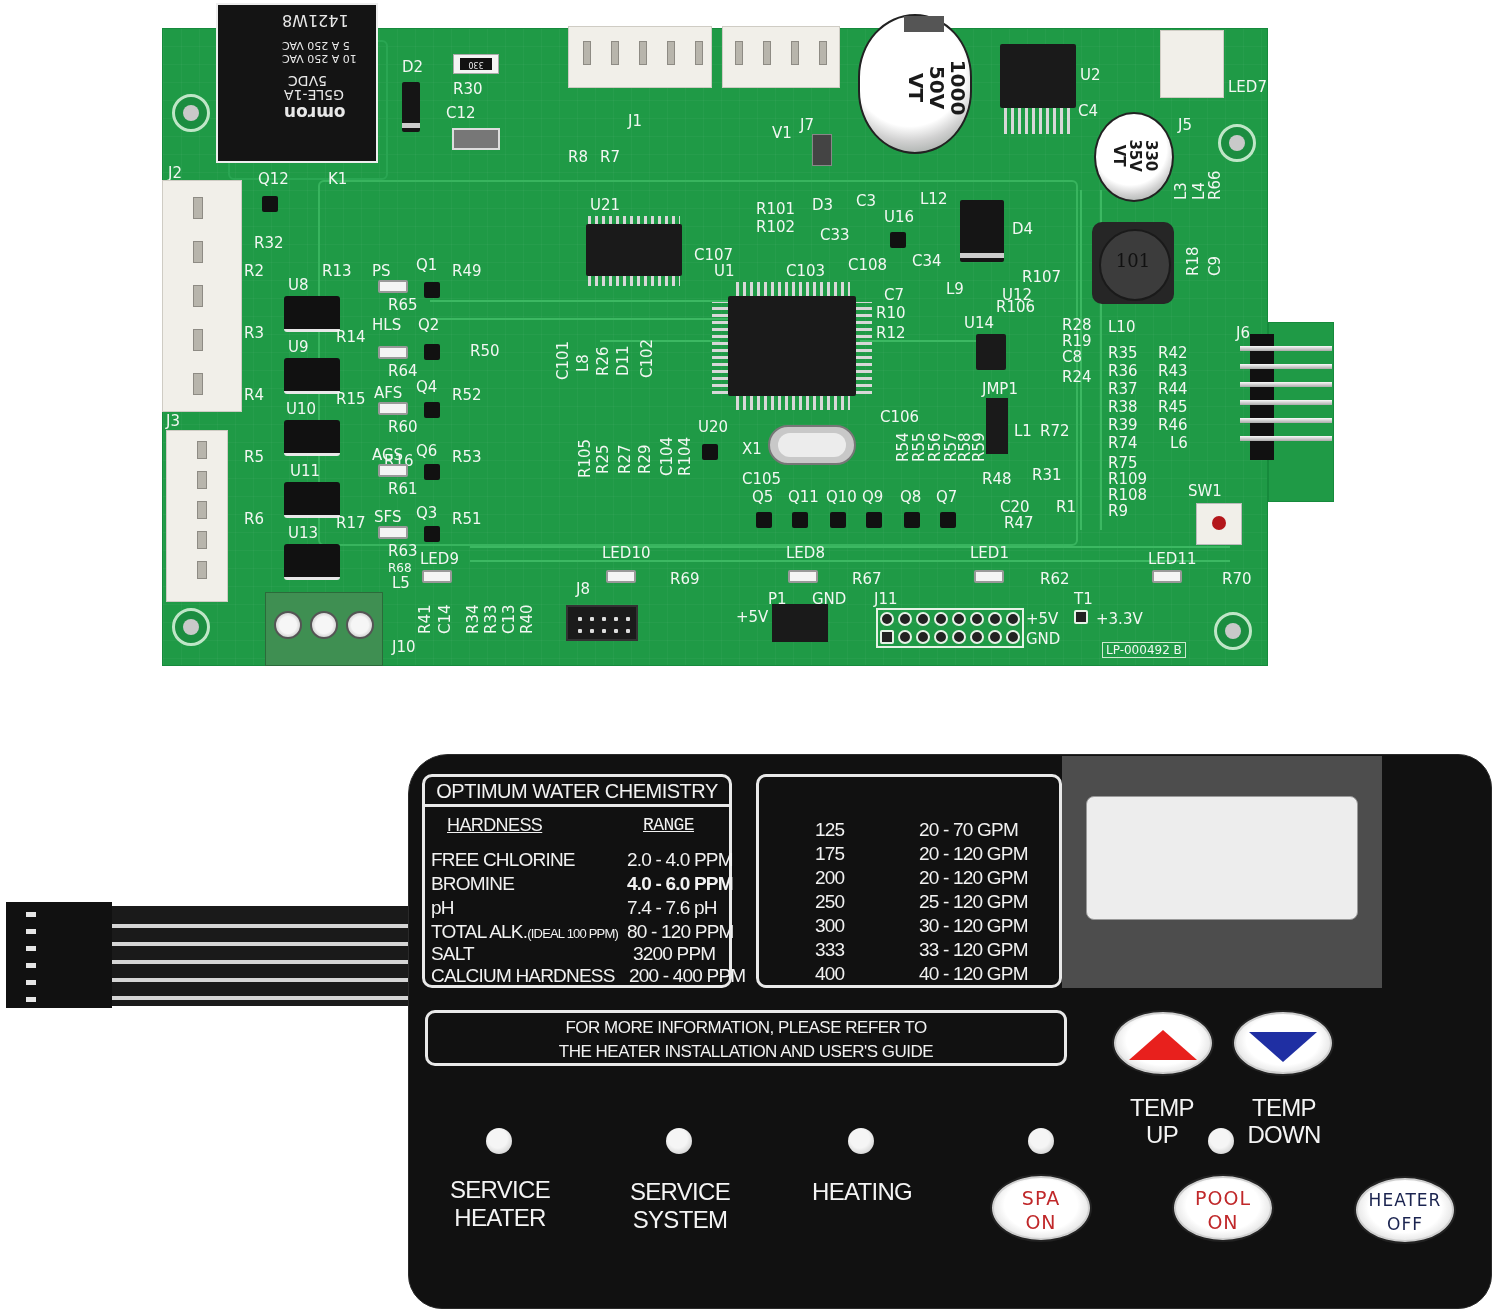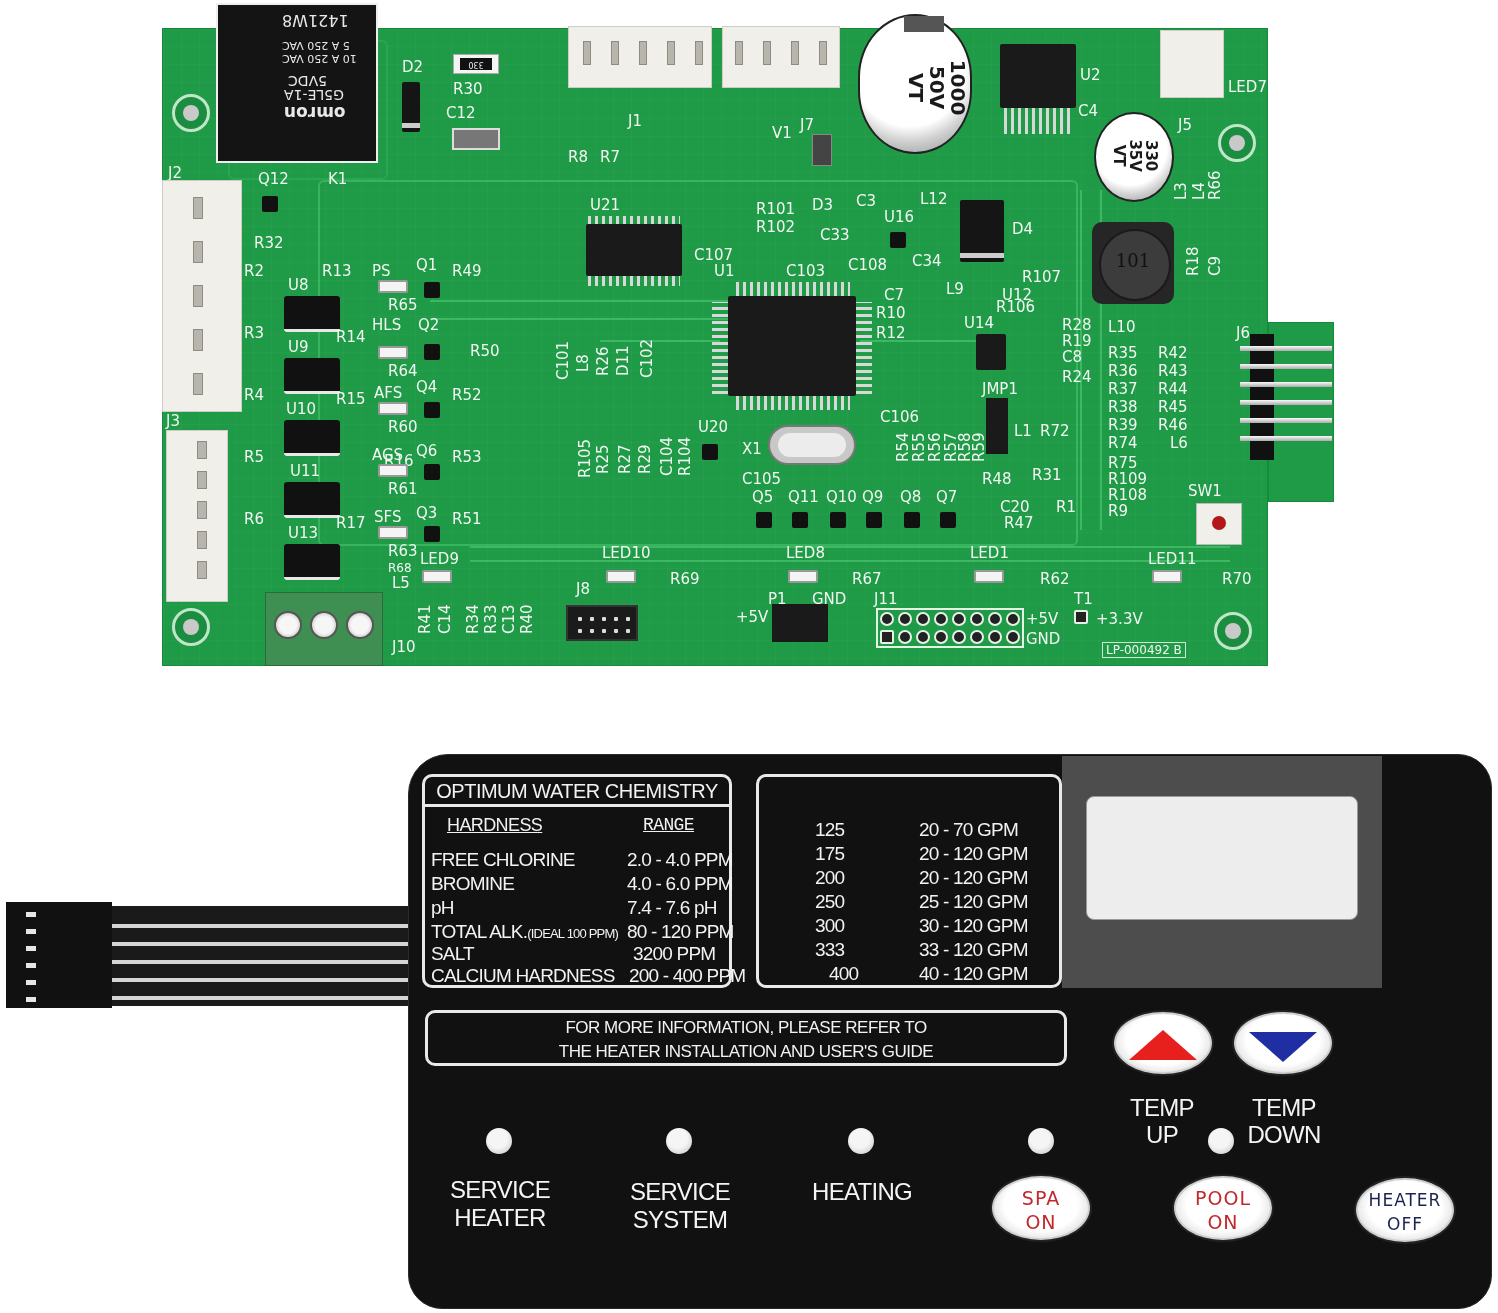--- a/index.html
+++ b/index.html
@@ -494,21 +494,21 @@
 <div class="lcd"></div>
 
 <div class="info-box" style="left:422px;top:774px;width:310px;height:214px;">
   <div class="hdr">OPTIMUM WATER CHEMISTRY</div>
   <span class="col-head" style="left:22px;top:38px;">HARDNESS</span>
   <span class="col-head" style="left:218px;top:38px;font-family:Liberation Mono, monospace;">RANGE</span>
 
   <span class="chem-row" style="left:6px;top:72px;">FREE CHLORINE</span>
   <span class="chem-row" style="left:202px;top:72px;">2.0 - 4.0 PPM</span>
   <span class="chem-row" style="left:6px;top:96px;">BROMINE</span>
-  <span class="chem-row" style="left:202px;top:96px;">4.0 - 6.0 PPM</span>
+  <span class="chem-row" style="left:202px;top:96px;font-weight:bold;">4.0 - 6.0 PPM</span>
   <span class="chem-row" style="left:6px;top:120px;">pH</span>
   <span class="chem-row" style="left:202px;top:120px;">7.4 - 7.6 pH</span>
   <span class="chem-row" style="left:6px;top:144px;"><span>TOTAL ALK.</span><span class="chem-sub">(IDEAL 100 PPM)</span></span>
   <span class="chem-row" style="left:202px;top:144px;">80 - 120 PPM</span>
   <span class="chem-row" style="left:6px;top:166px;">SALT</span>
   <span class="chem-row" style="left:208px;top:166px;">3200 PPM</span>
   <span class="chem-row" style="left:6px;top:188px;">CALCIUM HARDNESS</span>
   <span class="chem-row" style="left:204px;top:188px;">200 - 400 PPM</span>
 </div>
 
@@ -518,21 +518,21 @@
   <span class="flow-row" style="left:56px;top:66px;">175</span>
   <span class="flow-row" style="left:160px;top:66px;">20 - 120 GPM</span>
   <span class="flow-row" style="left:56px;top:90px;">200</span>
   <span class="flow-row" style="left:160px;top:90px;">20 - 120 GPM</span>
   <span class="flow-row" style="left:56px;top:114px;">250</span>
   <span class="flow-row" style="left:160px;top:114px;">25 - 120 GPM</span>
   <span class="flow-row" style="left:56px;top:138px;">300</span>
   <span class="flow-row" style="left:160px;top:138px;">30 - 120 GPM</span>
   <span class="flow-row" style="left:56px;top:162px;">333</span>
   <span class="flow-row" style="left:160px;top:162px;">33 - 120 GPM</span>
-  <span class="flow-row" style="left:56px;top:186px;margin-left:14px;">400</span>
+  <span class="flow-row" style="left:56px;top:186px;">400</span>
   <span class="flow-row" style="left:160px;top:186px;">40 - 120 GPM</span>
 </div>
 
 <div class="note-box">
   <div>FOR MORE INFORMATION, PLEASE REFER TO</div>
   <div>THE HEATER INSTALLATION AND USER'S GUIDE</div>
 </div>
 
 <div class="indicator" style="left:486px;top:1128px;"></div>
 <div class="ind-label" style="left:430px;top:1176px;width:140px;">SERVICE

